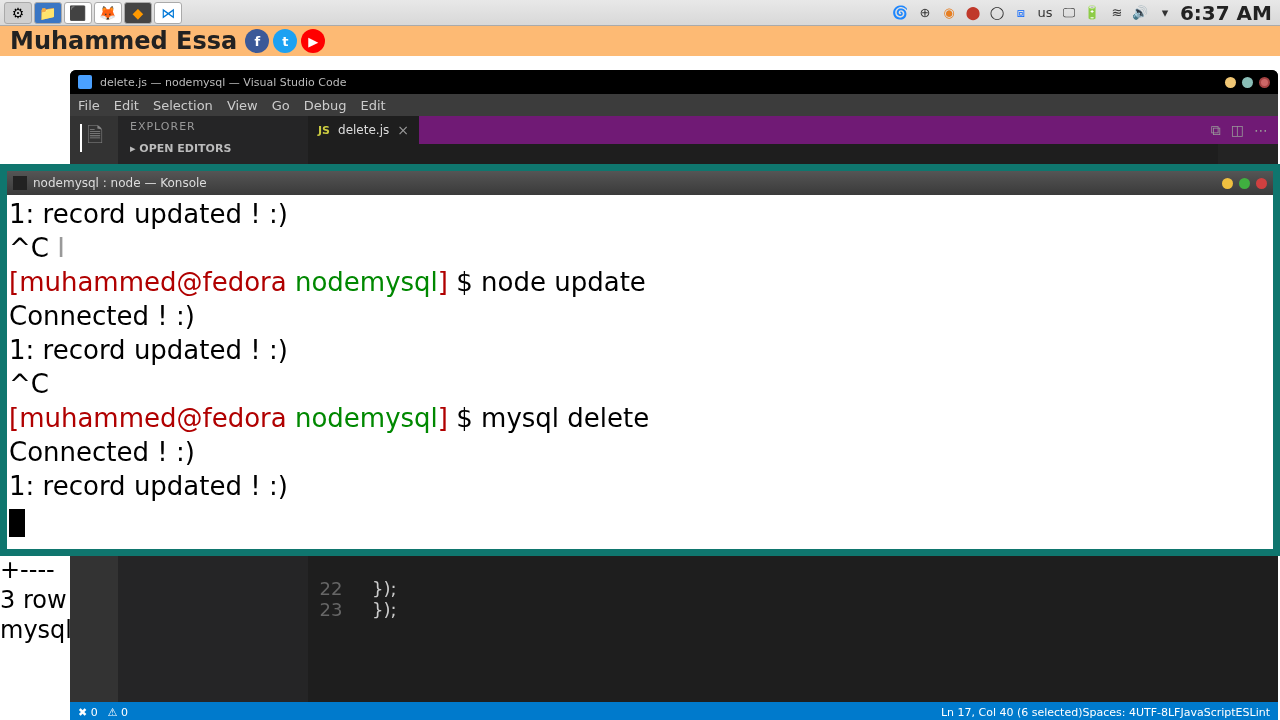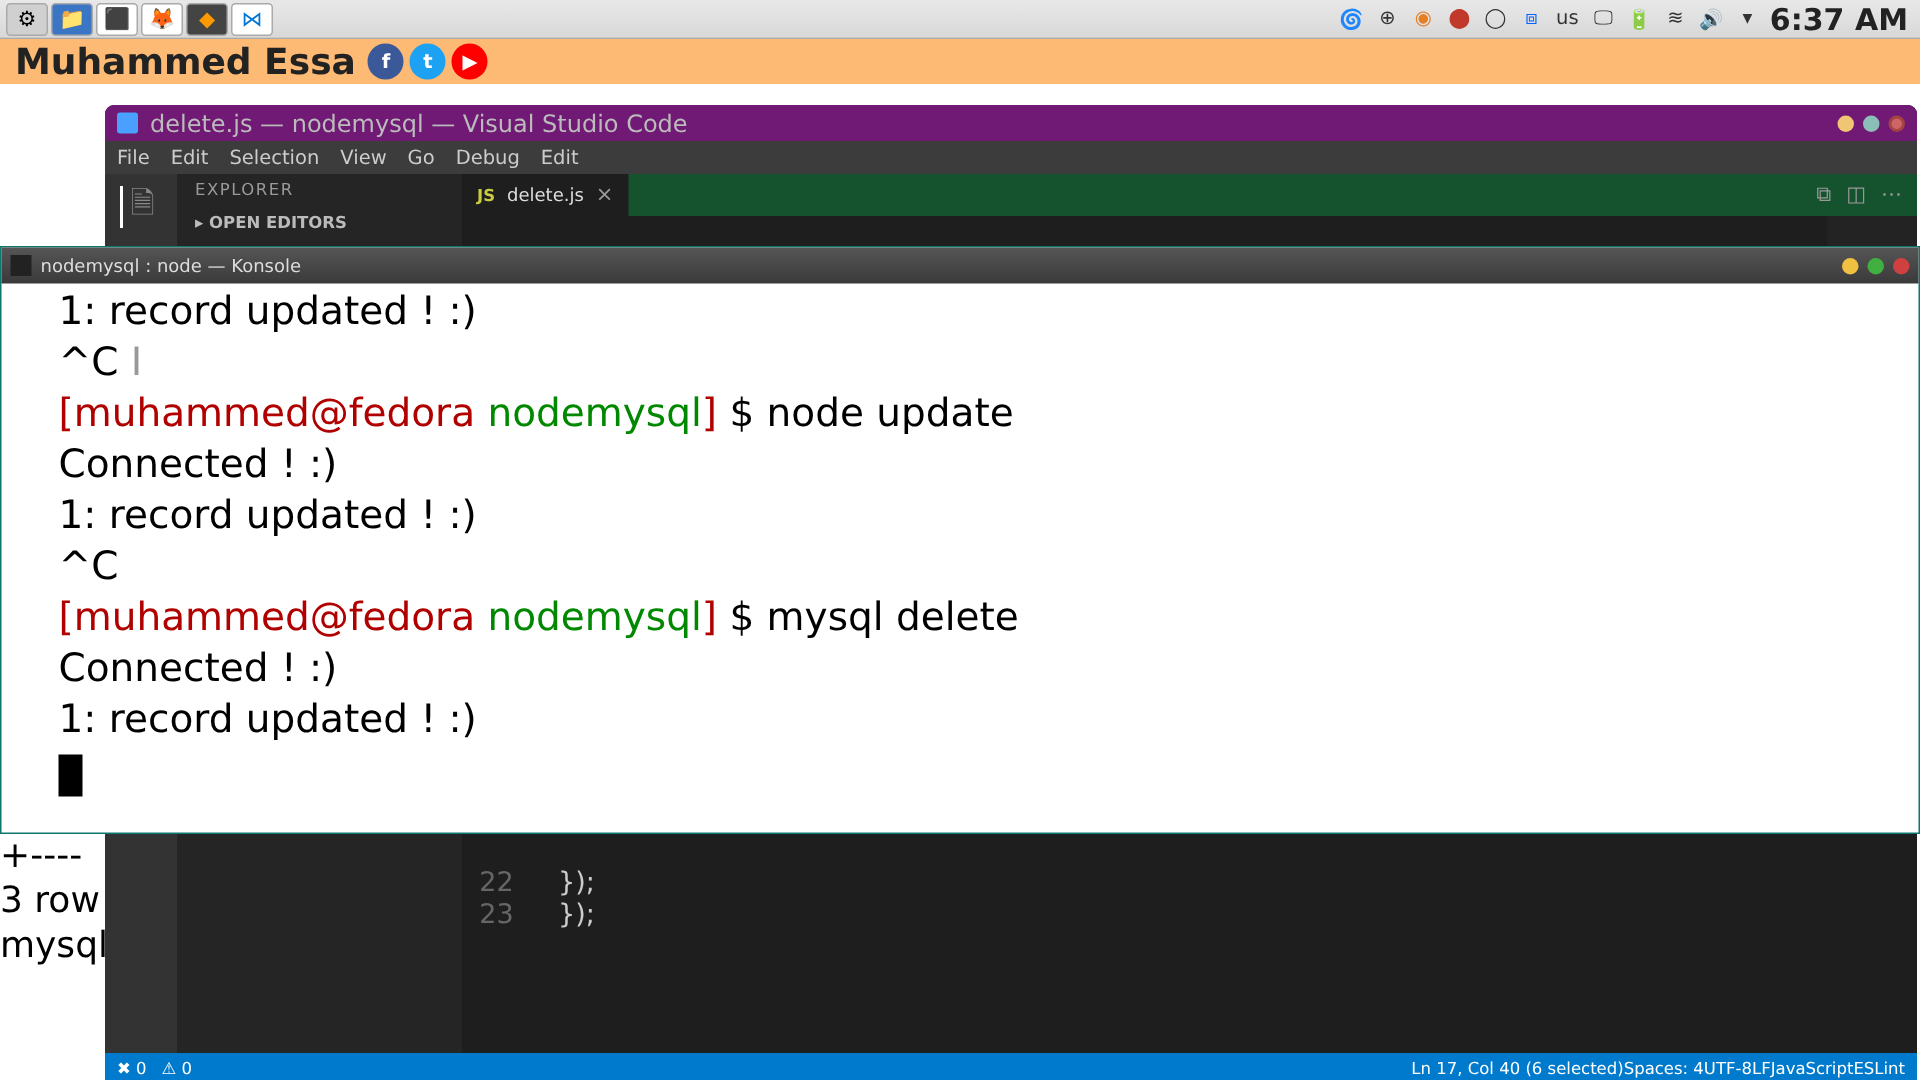--- a/index.html
+++ b/index.html
@@ -15,53 +15,53 @@
 
 
 .banner { height:30px; display:flex; align-items:center; padding:0 10px; background:#fdba74; }
 .banner .name { font-size:24px; font-weight:600; color:#222; margin-right:8px; }
 .banner .social { width:24px; height:24px; border-radius:50%; display:flex; align-items:center; justify-content:center; color:#fff; font-size:13px; font-weight:bold; margin-right:4px; }
 .fb{background:#3b5998}.tw{background:#1da1f2}.yt{background:#ff0000}
 .banner .url { margin-left:auto; font-size:20px; color:#333; }
 
 
 .vscode { position:absolute; left:70px; top:70px; right:2px; bottom:0; background:#1e1e1e; border-radius:6px 6px 0 0; overflow:hidden; }
-.vsc-title { height:22px; background:#701a75; display:flex; align-items:center; padding:12px 8px; font-size:16px; color:#bbb; }
+.vsc-title { height:22px; background:#000000; display:flex; align-items:center; padding:12px 8px; font-size:11px; color:#bbb; }
 .vsc-title .vsc-ico { width:14px; height:14px; background:#4aa0ff; border-radius:2px; margin-right:8px; }
 .vsc-title .dots { margin-left:auto; display:flex; gap:6px; }
 .vsc-title .dot{width:11px;height:11px;border-radius:50%}
 .d-min{background:#f0c674}.d-max{background:#8abeb7}.d-cls{background:#cc6666;border:2px solid #a54242}
 .vsc-menu { height:22px; background:#3c3c3c; display:flex; align-items:center; padding:0 8px; gap:14px; font-size:13px; color:#ccc; }
 .vsc-body { display:flex; height:calc(100% - 44px - 20px); }
 .activity { width:48px; background:#333; display:flex; flex-direction:column; align-items:center; padding-top:8px; }
 .activity .act-ico { width:28px; height:28px; color:#888; font-size:20px; display:flex; align-items:center; justify-content:center; border-left:2px solid #fff; }
 .side { width:190px; background:#252526; color:#bbb; }
 .side .hdr { height:24px; padding:4px 12px; font-size:11px; letter-spacing:1px; color:#999; }
 .side .open-ed { height:20px; padding:2px 12px; font-size:11px; font-weight:bold; }
 .editor { flex:1; background:#1e1e1e; position:relative; }
-.tabs { height:28px; background:#14532d; display:flex; }
+.tabs { height:28px; background:#701a75; display:flex; }
 .tab { height:28px; background:#1e1e1e; display:flex; align-items:center; padding:0 10px; gap:8px; font-size:12px; color:#ddd; }
 .tab .js-ico{color:#cbcb41;font-weight:bold;font-size:11px}
 .tab .x{color:#999;font-size:14px}
 .ed-actions{margin-left:auto;display:flex;gap:10px;padding:0 10px;align-items:center;color:#999;font-size:14px}
 .code { padding:4px 0; font-family:"DejaVu Sans Mono",monospace; font-size:18px; color:#ccc; }
 .code .ln{display:flex}
 .code .gutter{width:64px;text-align:center;padding-right:18px;color:#666}
 .minimap{position:absolute;right:0;top:28px;width:60px;height:100px;background:#232323}
 .statusbar { height:20px; background:#007acc; color:#fff; display:flex; align-items:center; font-size:11px; padding:0 8px; gap:10px; }
 .statusbar .right{margin-left:auto;display:flex;}
 
 
-.konsole { position:absolute; left:0; top:164px; right:0; height:392px; background:#fff; border:1px solid #0f766e; }
+.konsole { position:absolute; left:0; top:164px; right:0; height:392px; background:#fff; border:7px solid #0f766e; }
 .kon-title { height:24px; background:linear-gradient(#555,#3a3a3a); color:#ddd; display:flex; align-items:center; padding:0 6px; font-size:12px; }
 .kon-title .k-ico{width:14px;height:14px;background:#222;margin-right:6px}
 .kon-title .dots{margin-left:auto;display:flex;gap:6px}
 .kon-title .dot{width:11px;height:11px;border-radius:50%}
 .kd-y{background:#f0c040}.kd-g{background:#40b040}.kd-r{background:#d04040}
-.term { padding:2px 0 0 2px; font-family:"DejaVu Sans Mono",monospace; font-size:26px; line-height:34px; color:#000;margin-left:36px; }
+.term { padding:2px 0 0 2px; font-family:"DejaVu Sans Mono",monospace; font-size:26px; line-height:34px; color:#000; }
 .term .red{color:#b00000}.term .green{color:#008800}
 .cursor{display:inline-block;width:16px;height:28px;background:#000;vertical-align:bottom}
 .term .ibeam{color:#999}
 
 
 .bg-term { position:absolute; left:0; top:555px; font-family:"DejaVu Sans Mono",monospace; font-size:24px; line-height:30px; color:#000; }
 </style>
 </head>
 <body>
 

